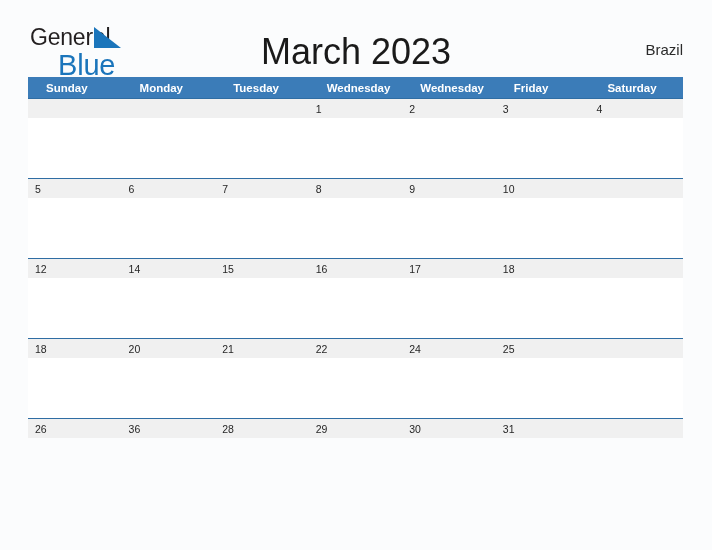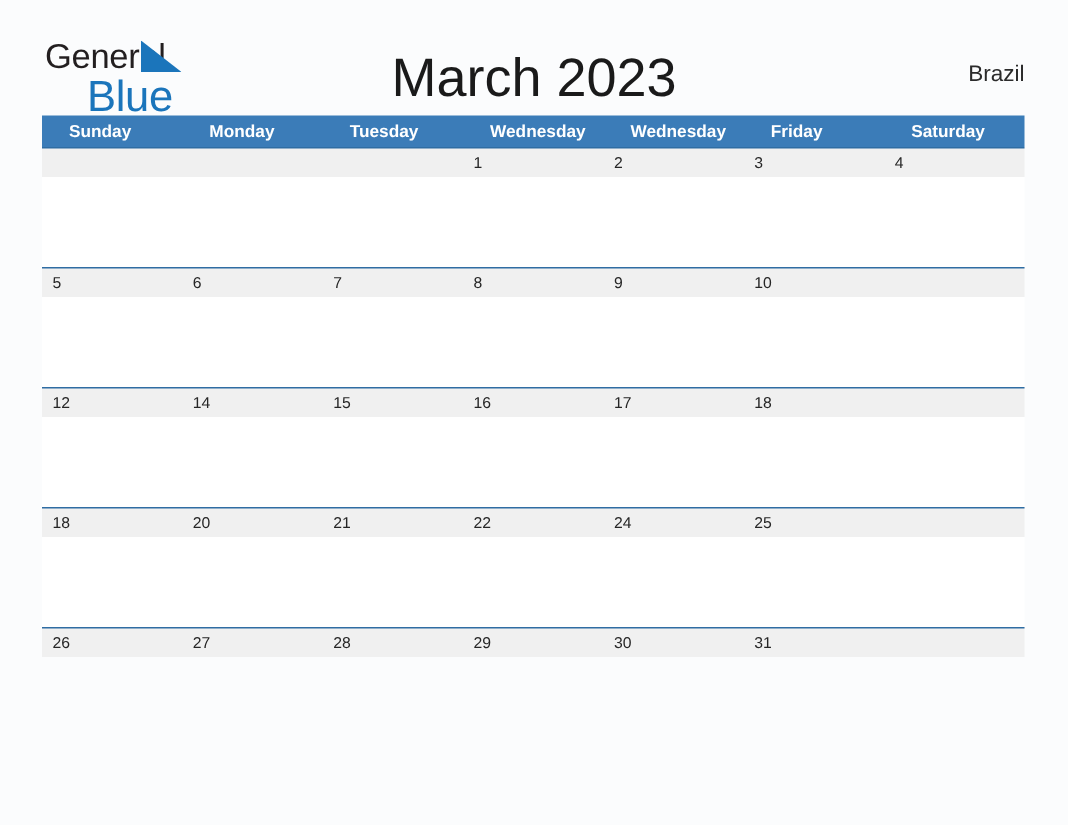--- a/index.html
+++ b/index.html
@@ -209,21 +209,21 @@
       <div class="date-cell">22</div>
       <div class="date-cell">24</div>
       <div class="date-cell">25</div>
     </div>
     <div class="week-body"></div>
   </div>
 
   <div class="week-row last">
     <div class="date-strip">
       <div class="date-cell">26</div>
-      <div class="date-cell">27</div>
+      <div class="date-cell">36</div>
       <div class="date-cell">28</div>
       <div class="date-cell">29</div>
       <div class="date-cell">30</div>
       <div class="date-cell">31</div>
       <div class="date-cell"></div>
     </div>
     <div class="week-body"></div>
   </div>
 
 </div>

